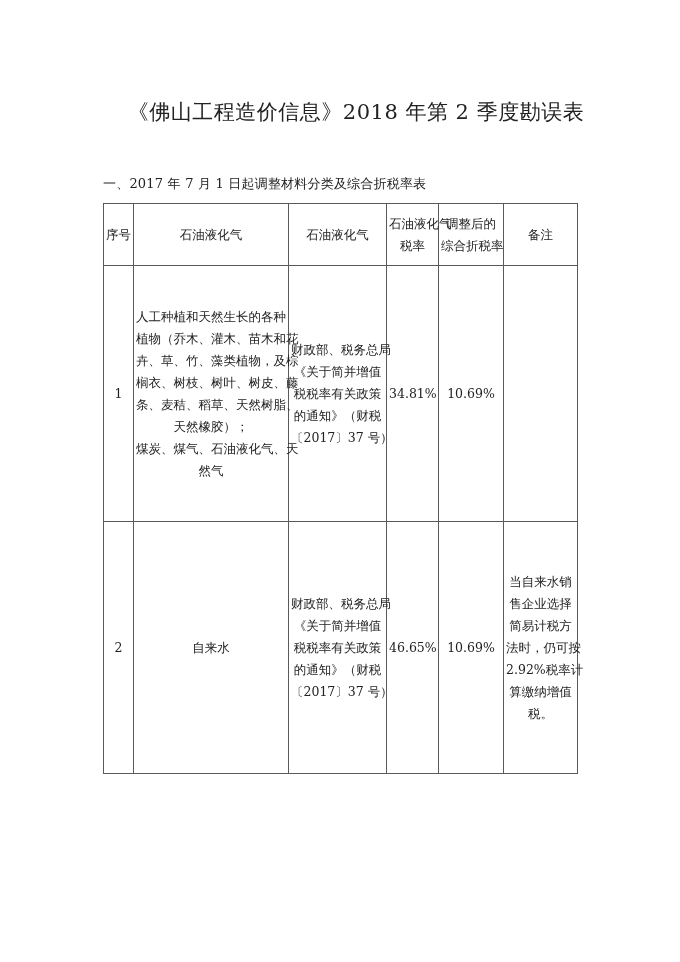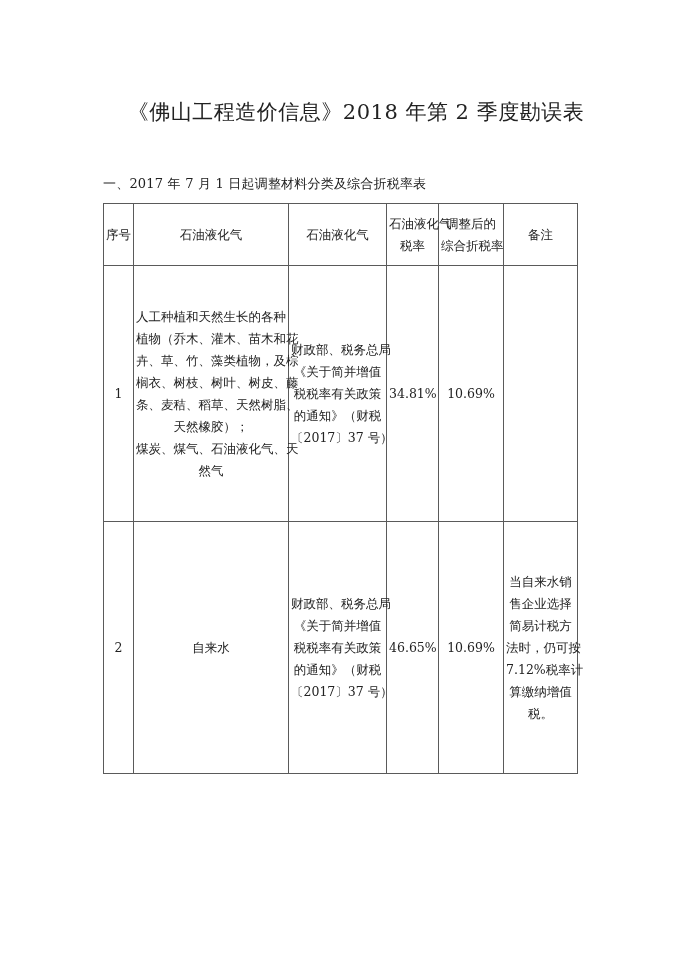--- a/index.html
+++ b/index.html
@@ -124,20 +124,20 @@
 《关于简并增值
 税税率有关政策
 的通知》（财税
 〔2017〕37 号）</td>
         <td>46.65%</td>
         <td>10.69%</td>
         <td class="cell-left">当自来水销
 售企业选择
 简易计税方
 法时，仍可按
-7.12%税率计
+2.92%税率计
 算缴纳增值
 税。</td>
       </tr>
     </tbody>
   </table>
 
 </div>
 
 </body></html>

